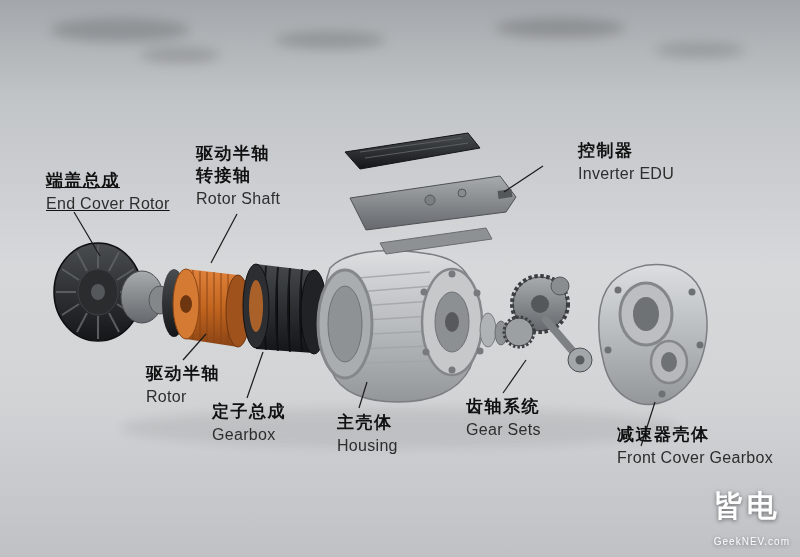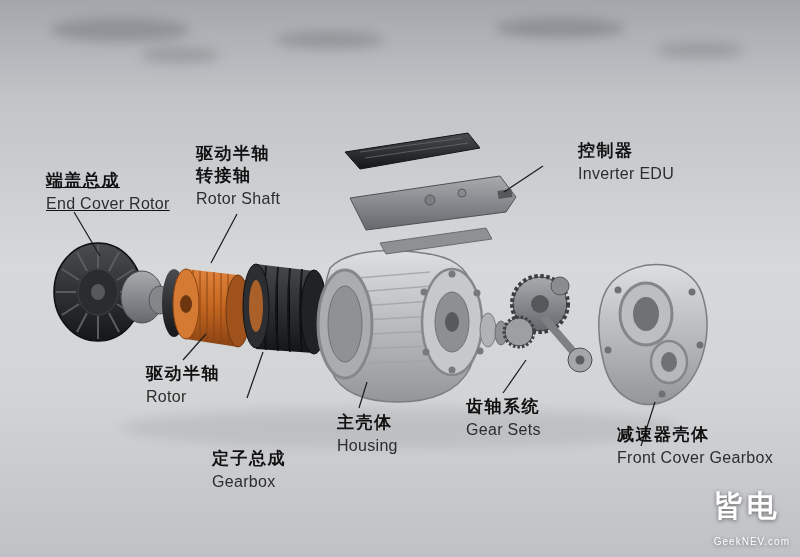--- a/index.html
+++ b/index.html
@@ -220,21 +220,21 @@
   <div class="part-label" style="left:578px; top:140px;">
     <span class="label-zh">控制器</span>
     <span class="label-en">Inverter EDU</span>
   </div>
 
   <div class="part-label" style="left:146px; top:363px;">
     <span class="label-zh">驱动半轴</span>
     <span class="label-en">Rotor</span>
   </div>
 
-  <div class="part-label" style="left:212px; top:401px;margin-top:47px;">
+  <div class="part-label" style="left:212px; top:401px;">
     <span class="label-zh">定子总成</span>
     <span class="label-en">Gearbox</span>
   </div>
 
   <div class="part-label" style="left:466px; top:396px;">
     <span class="label-zh">齿轴系统</span>
     <span class="label-en">Gear Sets</span>
   </div>
 
   <div class="part-label" style="left:337px; top:412px;">

